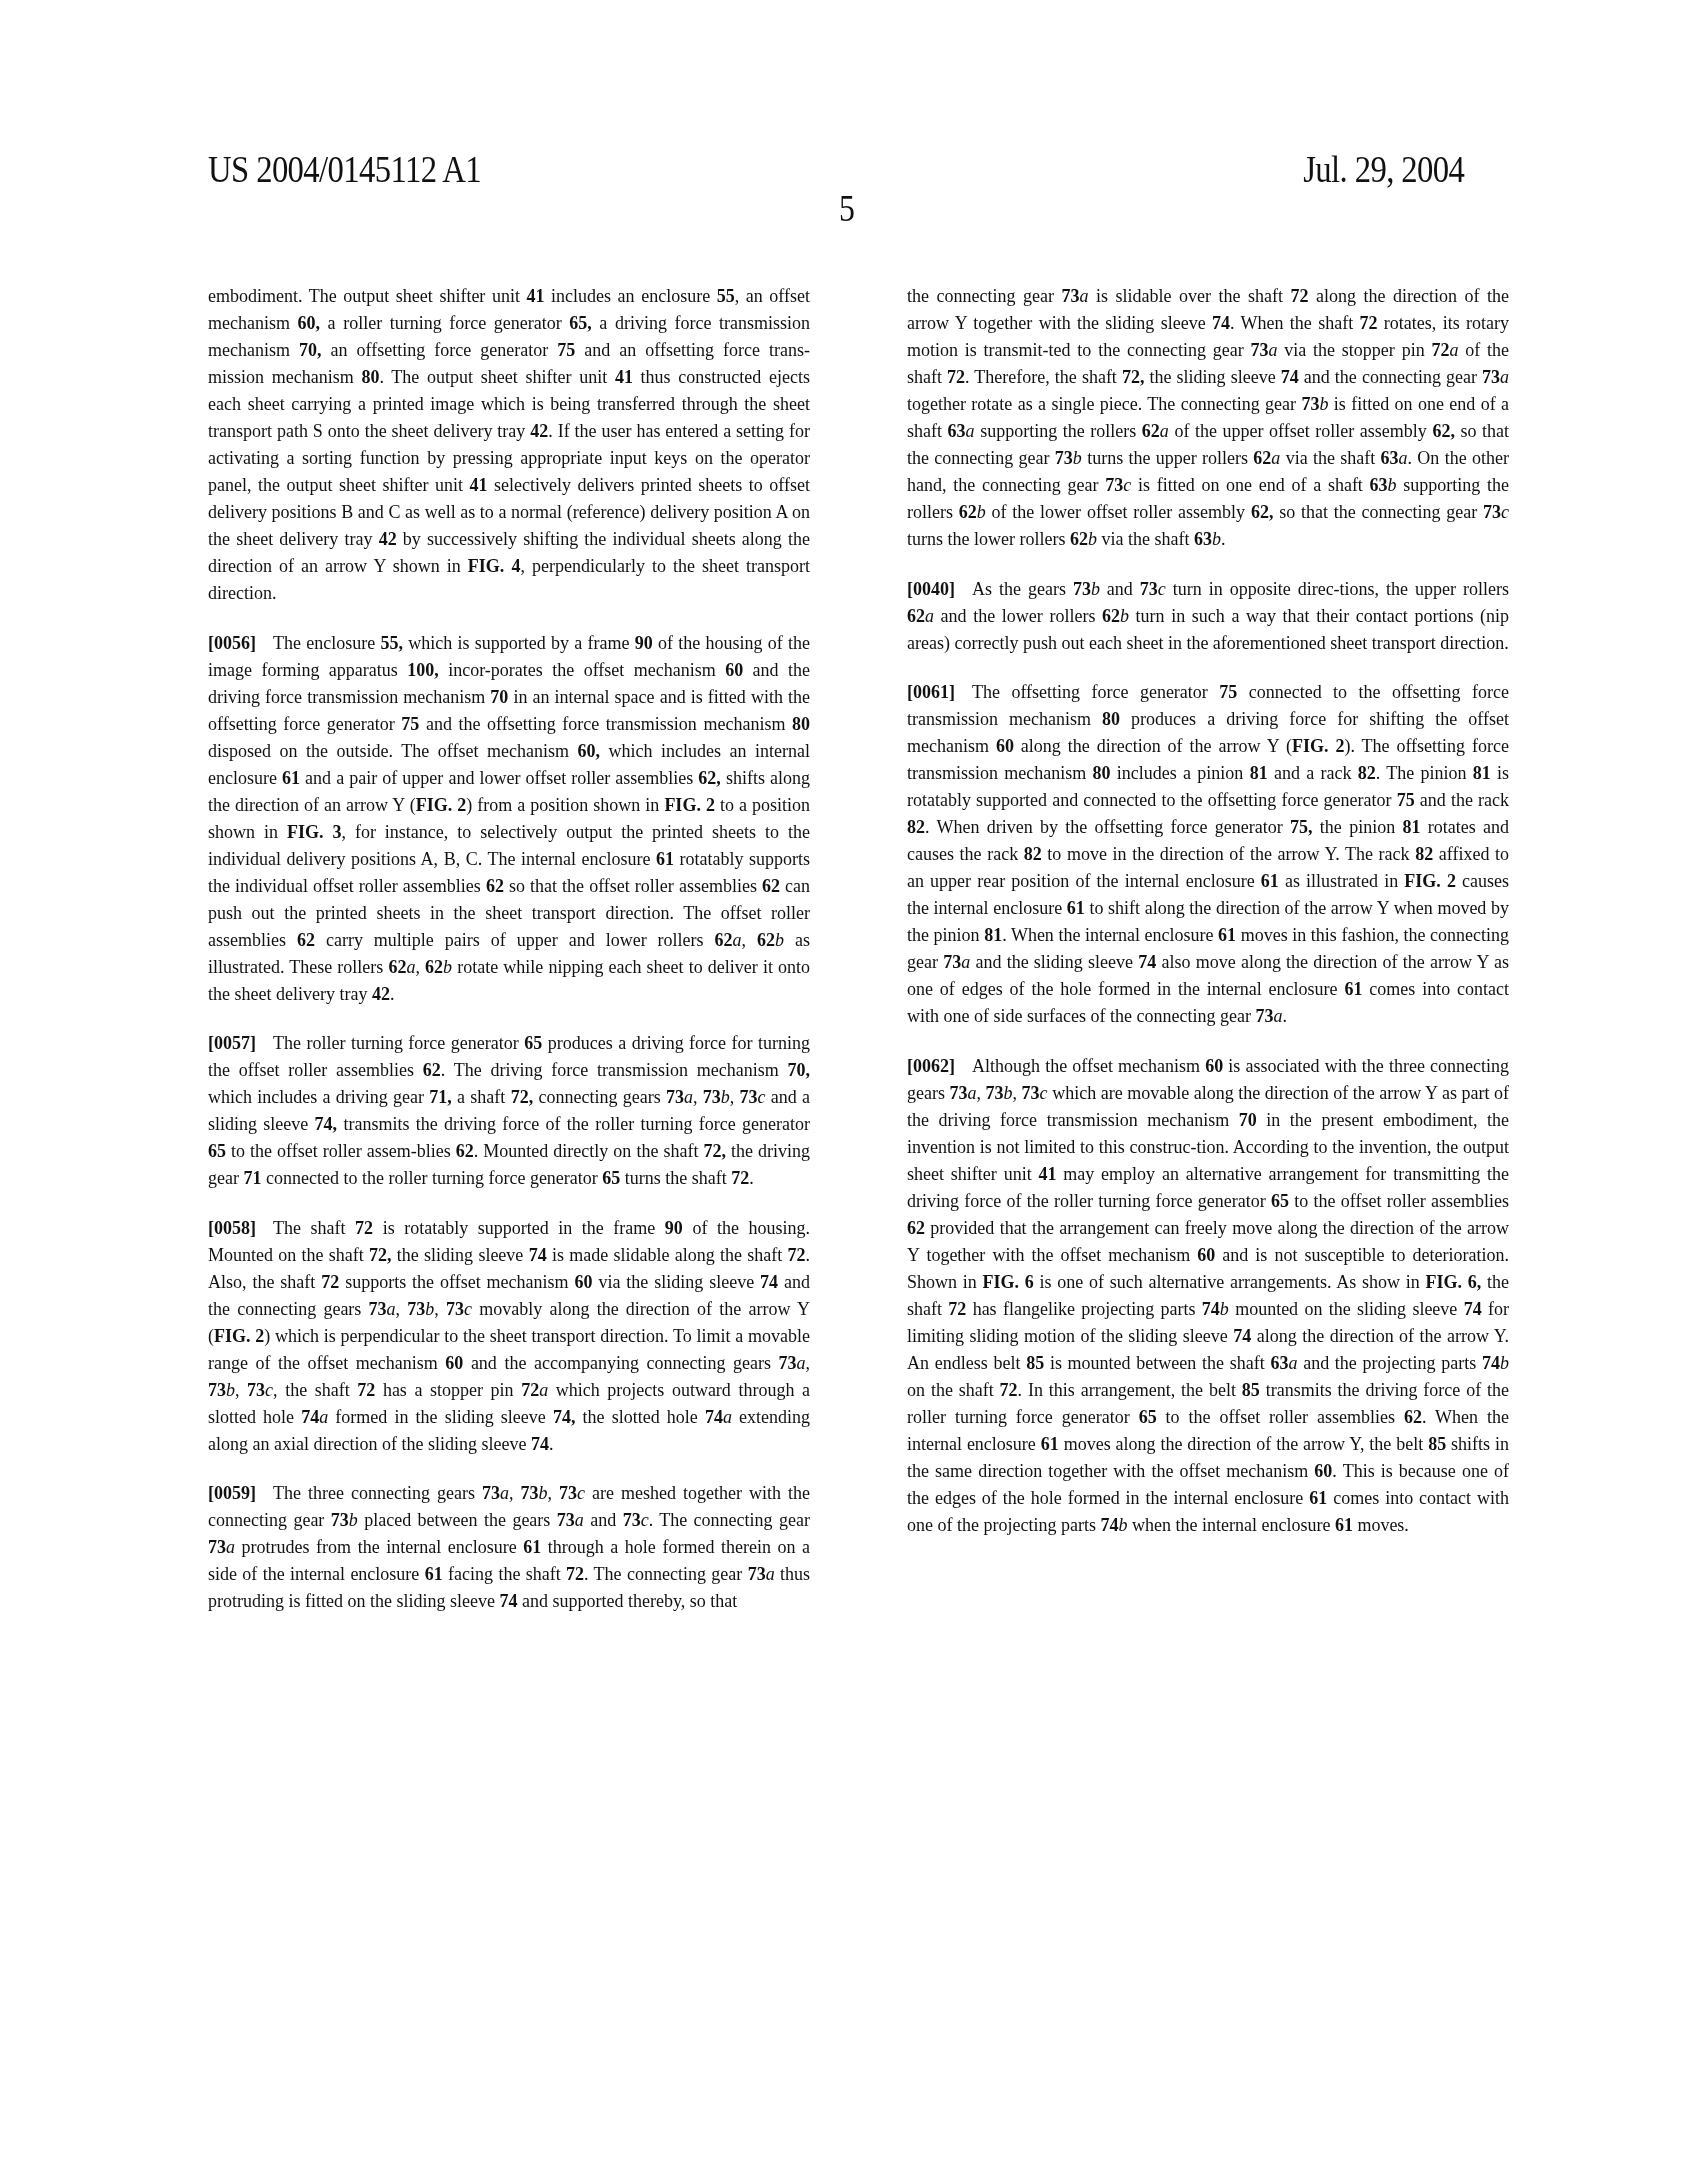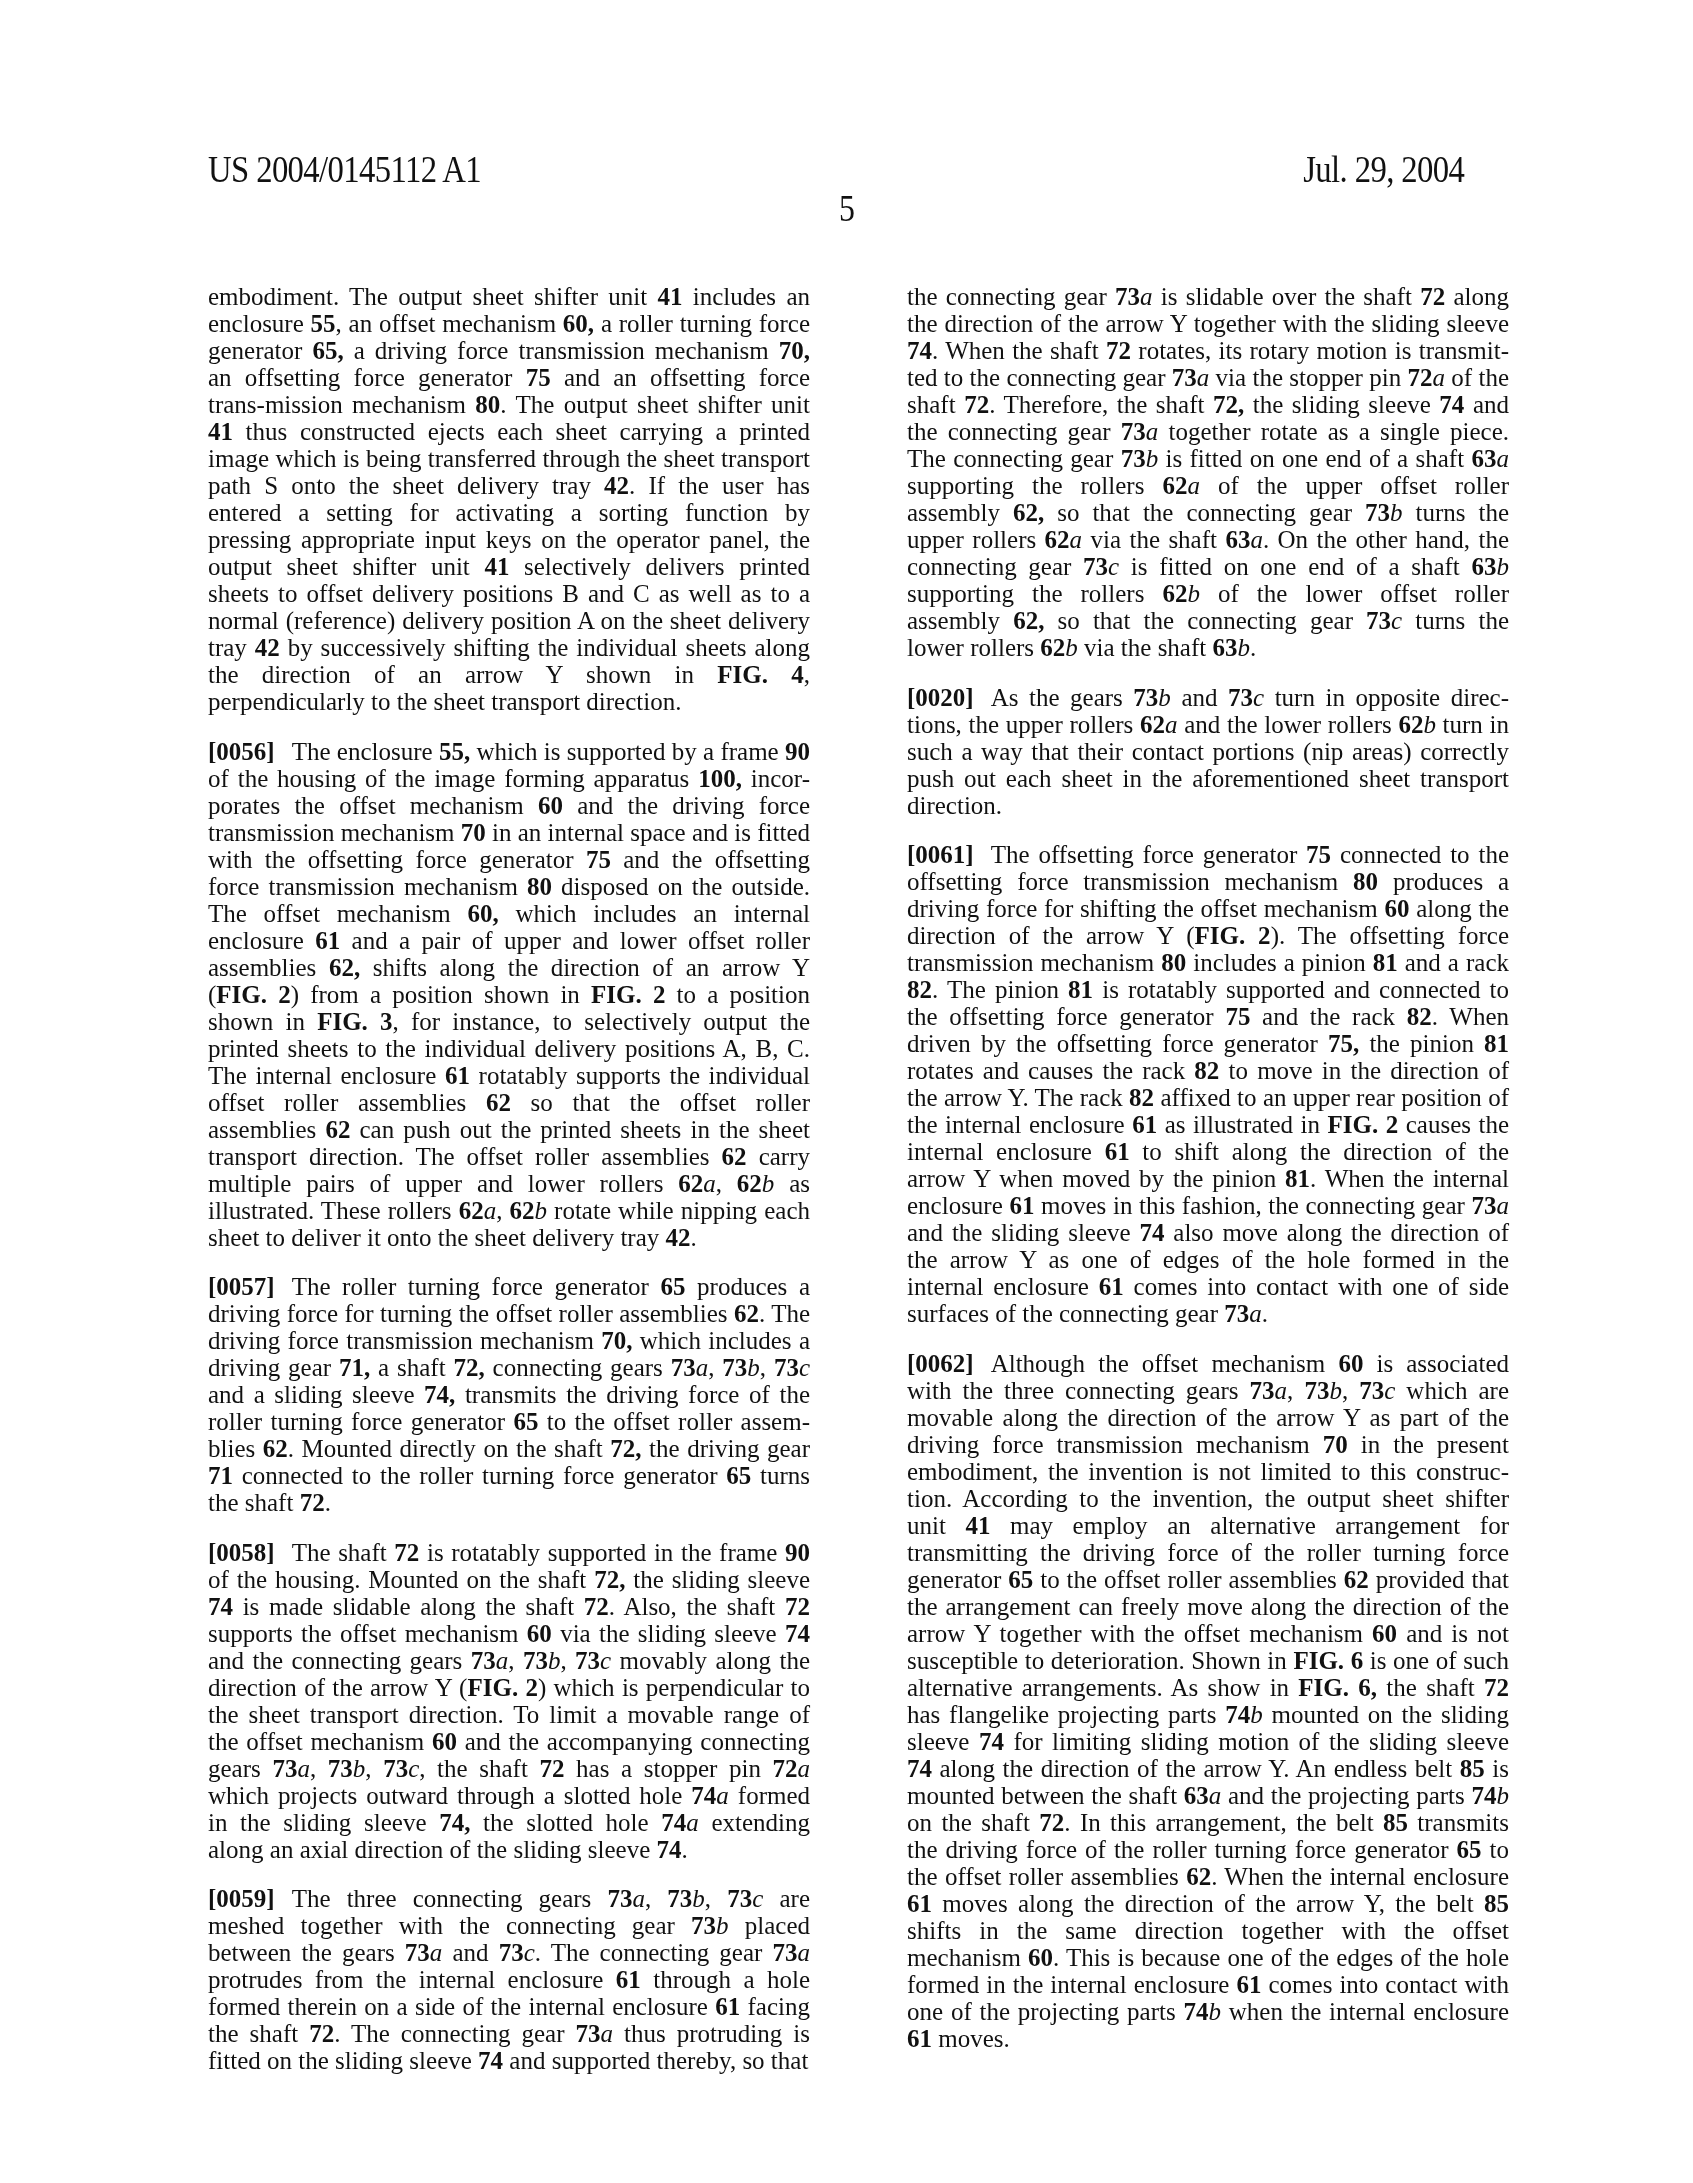--- a/index.html
+++ b/index.html
@@ -1,21 +1,21 @@
 <!DOCTYPE html>
 <html style="font-size:10.6px"><head>
 <meta charset="utf-8">
 <style>
   html, body { margin: 0; padding: 0; background: #ffffff; }
   body { width: 1694px; height: 2183px; position: relative; overflow: hidden; color: #111; }
   .serif { font-family: "Liberation Serif", "DejaVu Serif", serif; }
   .hdr-left { position: absolute; left: 208px; top: 147px; font-size: 38px; letter-spacing: -0.7px; transform: scaleX(0.86); transform-origin: left top; }
   .hdr-right { position: absolute; right: 230px; top: 147px; font-size: 38px; letter-spacing: -0.7px; transform: scaleX(0.86); transform-origin: right top; }
   .page-num { position: absolute; left: 0; width: 100%; top: 187px; text-align: center; font-size: 37px; transform: scaleX(0.86); }
-  .col { position: absolute; top: 283px; width: 602px; font-size: 25px; line-height: 27px; text-align: justify; hyphens: manual; }
+  .col { position: absolute; top: 283px; width: 602px; font-size: 18px; line-height: 27px; text-align: justify; hyphens: manual; }
   .col.left { left: 208px; }
   .col.right { left: 860px; margin-left: 47px; }
   .col p { margin: 0 0 22.5px 0; }
   .para-num { font-weight: bold; margin-right: 17px; }
   b { font-weight: bold; }
   i { font-style: italic; }
 </style>
 </head>
 <body>
 
@@ -25,17 +25,17 @@
 
 <div class="serif col left" id="col-left">
     <p><span>embodiment. The output sheet shifter unit <b>41</b> includes an enclosure <b>55</b>, an offset mechanism <b>60,</b> a roller turning force generator <b>65,</b> a driving force transmission mechanism <b>70,</b> an offsetting force generator <b>75</b> and an offsetting force trans-mission mechanism <b>80</b>. The output sheet shifter unit <b>41</b> thus constructed ejects each sheet carrying a printed image which is being transferred through the sheet transport path S onto the sheet delivery tray <b>42</b>. If the user has entered a setting for activating a sorting function by pressing appropriate input keys on the operator panel, the output sheet shifter unit <b>41</b> selectively delivers printed sheets to offset delivery positions B and C as well as to a normal (reference) delivery position A on the sheet delivery tray <b>42</b> by successively shifting the individual sheets along the direction of an arrow Y shown in <b>FIG. 4</b>, perpendicularly to the sheet transport direction.</span></p>
     <p><span class="para-num">[0056]</span><span>The enclosure <b>55,</b> which is supported by a frame <b>90</b> of the housing of the image forming apparatus <b>100,</b> incor-porates the offset mechanism <b>60</b> and the driving force transmission mechanism <b>70</b> in an internal space and is fitted with the offsetting force generator <b>75</b> and the offsetting force transmission mechanism <b>80</b> disposed on the outside. The offset mechanism <b>60,</b> which includes an internal enclosure <b>61</b> and a pair of upper and lower offset roller assemblies <b>62,</b> shifts along the direction of an arrow Y (<b>FIG. 2</b>) from a position shown in <b>FIG. 2</b> to a position shown in <b>FIG. 3</b>, for instance, to selectively output the printed sheets to the individual delivery positions A, B, C. The internal enclosure <b>61</b> rotatably supports the individual offset roller assemblies <b>62</b> so that the offset roller assemblies <b>62</b> can push out the printed sheets in the sheet transport direction. The offset roller assemblies <b>62</b> carry multiple pairs of upper and lower rollers <b>62</b><i>a</i>, <b>62</b><i>b</i> as illustrated. These rollers <b>62</b><i>a</i>, <b>62</b><i>b</i> rotate while nipping each sheet to deliver it onto the sheet delivery tray <b>42</b>.</span></p>
     <p><span class="para-num">[0057]</span><span>The roller turning force generator <b>65</b> produces a driving force for turning the offset roller assemblies <b>62</b>. The driving force transmission mechanism <b>70,</b> which includes a driving gear <b>71,</b> a shaft <b>72,</b> connecting gears <b>73</b><i>a</i>, <b>73</b><i>b</i>, <b>73</b><i>c</i> and a sliding sleeve <b>74,</b> transmits the driving force of the roller turning force generator <b>65</b> to the offset roller assem-blies <b>62</b>. Mounted directly on the shaft <b>72,</b> the driving gear <b>71</b> connected to the roller turning force generator <b>65</b> turns the shaft <b>72</b>.</span></p>
     <p><span class="para-num">[0058]</span><span>The shaft <b>72</b> is rotatably supported in the frame <b>90</b> of the housing. Mounted on the shaft <b>72,</b> the sliding sleeve <b>74</b> is made slidable along the shaft <b>72</b>. Also, the shaft <b>72</b> supports the offset mechanism <b>60</b> via the sliding sleeve <b>74</b> and the connecting gears <b>73</b><i>a</i>, <b>73</b><i>b</i>, <b>73</b><i>c</i> movably along the direction of the arrow Y (<b>FIG. 2</b>) which is perpendicular to the sheet transport direction. To limit a movable range of the offset mechanism <b>60</b> and the accompanying connecting gears <b>73</b><i>a</i>, <b>73</b><i>b</i>, <b>73</b><i>c</i>, the shaft <b>72</b> has a stopper pin <b>72</b><i>a</i> which projects outward through a slotted hole <b>74</b><i>a</i> formed in the sliding sleeve <b>74,</b> the slotted hole <b>74</b><i>a</i> extending along an axial direction of the sliding sleeve <b>74</b>.</span></p>
     <p><span class="para-num">[0059]</span><span>The three connecting gears <b>73</b><i>a</i>, <b>73</b><i>b</i>, <b>73</b><i>c</i> are meshed together with the connecting gear <b>73</b><i>b</i> placed between the gears <b>73</b><i>a</i> and <b>73</b><i>c</i>. The connecting gear <b>73</b><i>a</i> protrudes from the internal enclosure <b>61</b> through a hole formed therein on a side of the internal enclosure <b>61</b> facing the shaft <b>72</b>. The connecting gear <b>73</b><i>a</i> thus protruding is fitted on the sliding sleeve <b>74</b> and supported thereby, so that</span></p>
   </div>
 <div class="serif col right" id="col-right">
     <p><span>the connecting gear <b>73</b><i>a</i> is slidable over the shaft <b>72</b> along the direction of the arrow Y together with the sliding sleeve <b>74</b>. When the shaft <b>72</b> rotates, its rotary motion is transmit-ted to the connecting gear <b>73</b><i>a</i> via the stopper pin <b>72</b><i>a</i> of the shaft <b>72</b>. Therefore, the shaft <b>72,</b> the sliding sleeve <b>74</b> and the connecting gear <b>73</b><i>a</i> together rotate as a single piece. The connecting gear <b>73</b><i>b</i> is fitted on one end of a shaft <b>63</b><i>a</i> supporting the rollers <b>62</b><i>a</i> of the upper offset roller assembly <b>62,</b> so that the connecting gear <b>73</b><i>b</i> turns the upper rollers <b>62</b><i>a</i> via the shaft <b>63</b><i>a</i>. On the other hand, the connecting gear <b>73</b><i>c</i> is fitted on one end of a shaft <b>63</b><i>b</i> supporting the rollers <b>62</b><i>b</i> of the lower offset roller assembly <b>62,</b> so that the connecting gear <b>73</b><i>c</i> turns the lower rollers <b>62</b><i>b</i> via the shaft <b>63</b><i>b</i>.</span></p>
-    <p><span class="para-num">[0020]</span><span>As the gears <b>73</b><i>b</i> and <b>73</b><i>c</i> turn in opposite direc-tions, the upper rollers <b>62</b><i>a</i> and the lower rollers <b>62</b><i>b</i> turn in such a way that their contact portions (nip areas) correctly push out each sheet in the aforementioned sheet transport direction.</span></p>
+    <p><span class="para-num">[0040]</span><span>As the gears <b>73</b><i>b</i> and <b>73</b><i>c</i> turn in opposite direc-tions, the upper rollers <b>62</b><i>a</i> and the lower rollers <b>62</b><i>b</i> turn in such a way that their contact portions (nip areas) correctly push out each sheet in the aforementioned sheet transport direction.</span></p>
     <p><span class="para-num">[0061]</span><span>The offsetting force generator <b>75</b> connected to the offsetting force transmission mechanism <b>80</b> produces a driving force for shifting the offset mechanism <b>60</b> along the direction of the arrow Y (<b>FIG. 2</b>). The offsetting force transmission mechanism <b>80</b> includes a pinion <b>81</b> and a rack <b>82</b>. The pinion <b>81</b> is rotatably supported and connected to the offsetting force generator <b>75</b> and the rack <b>82</b>. When driven by the offsetting force generator <b>75,</b> the pinion <b>81</b> rotates and causes the rack <b>82</b> to move in the direction of the arrow Y. The rack <b>82</b> affixed to an upper rear position of the internal enclosure <b>61</b> as illustrated in <b>FIG. 2</b> causes the internal enclosure <b>61</b> to shift along the direction of the arrow Y when moved by the pinion <b>81</b>. When the internal enclosure <b>61</b> moves in this fashion, the connecting gear <b>73</b><i>a</i> and the sliding sleeve <b>74</b> also move along the direction of the arrow Y as one of edges of the hole formed in the internal enclosure <b>61</b> comes into contact with one of side surfaces of the connecting gear <b>73</b><i>a</i>.</span></p>
     <p><span class="para-num">[0062]</span><span>Although the offset mechanism <b>60</b> is associated with the three connecting gears <b>73</b><i>a</i>, <b>73</b><i>b</i>, <b>73</b><i>c</i> which are movable along the direction of the arrow Y as part of the driving force transmission mechanism <b>70</b> in the present embodiment, the invention is not limited to this construc-tion. According to the invention, the output sheet shifter unit <b>41</b> may employ an alternative arrangement for transmitting the driving force of the roller turning force generator <b>65</b> to the offset roller assemblies <b>62</b> provided that the arrangement can freely move along the direction of the arrow Y together with the offset mechanism <b>60</b> and is not susceptible to deterioration. Shown in <b>FIG. 6</b> is one of such alternative arrangements. As show in <b>FIG. 6,</b> the shaft <b>72</b> has flangelike projecting parts <b>74</b><i>b</i> mounted on the sliding sleeve <b>74</b> for limiting sliding motion of the sliding sleeve <b>74</b> along the direction of the arrow Y. An endless belt <b>85</b> is mounted between the shaft <b>63</b><i>a</i> and the projecting parts <b>74</b><i>b</i> on the shaft <b>72</b>. In this arrangement, the belt <b>85</b> transmits the driving force of the roller turning force generator <b>65</b> to the offset roller assemblies <b>62</b>. When the internal enclosure <b>61</b> moves along the direction of the arrow Y, the belt <b>85</b> shifts in the same direction together with the offset mechanism <b>60</b>. This is because one of the edges of the hole formed in the internal enclosure <b>61</b> comes into contact with one of the projecting parts <b>74</b><i>b</i> when the internal enclosure <b>61</b> moves.</span></p>
   </div>
 
 
 </body></html>

